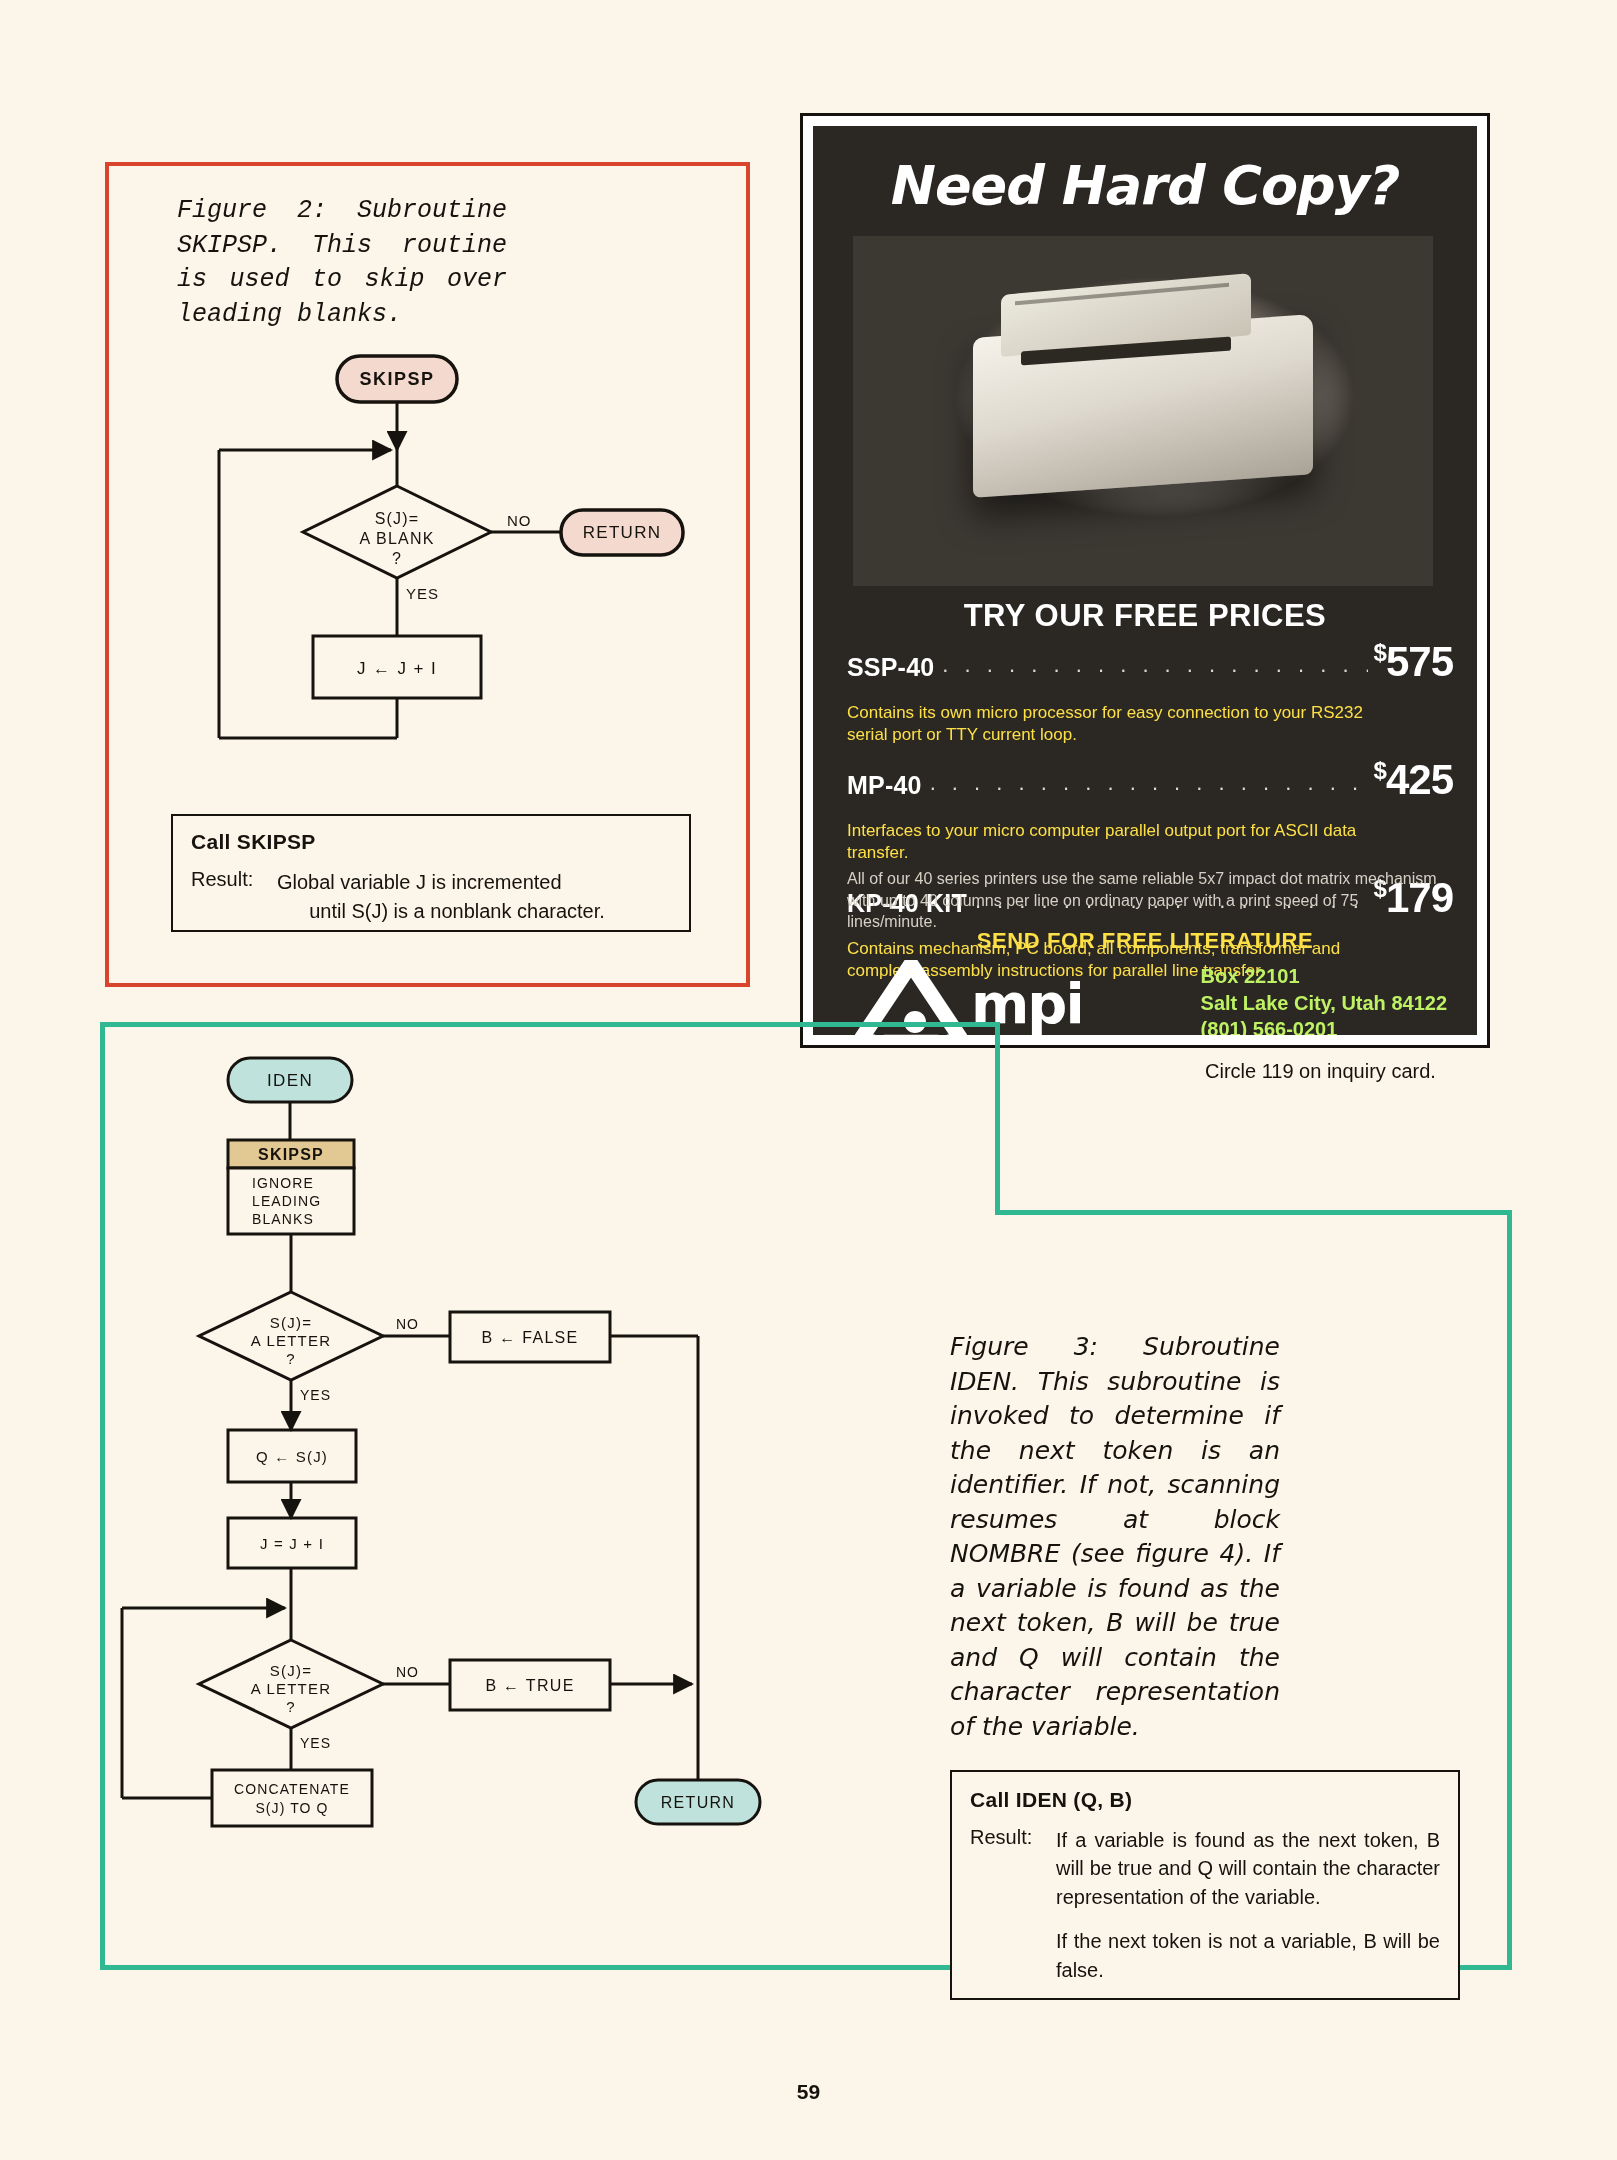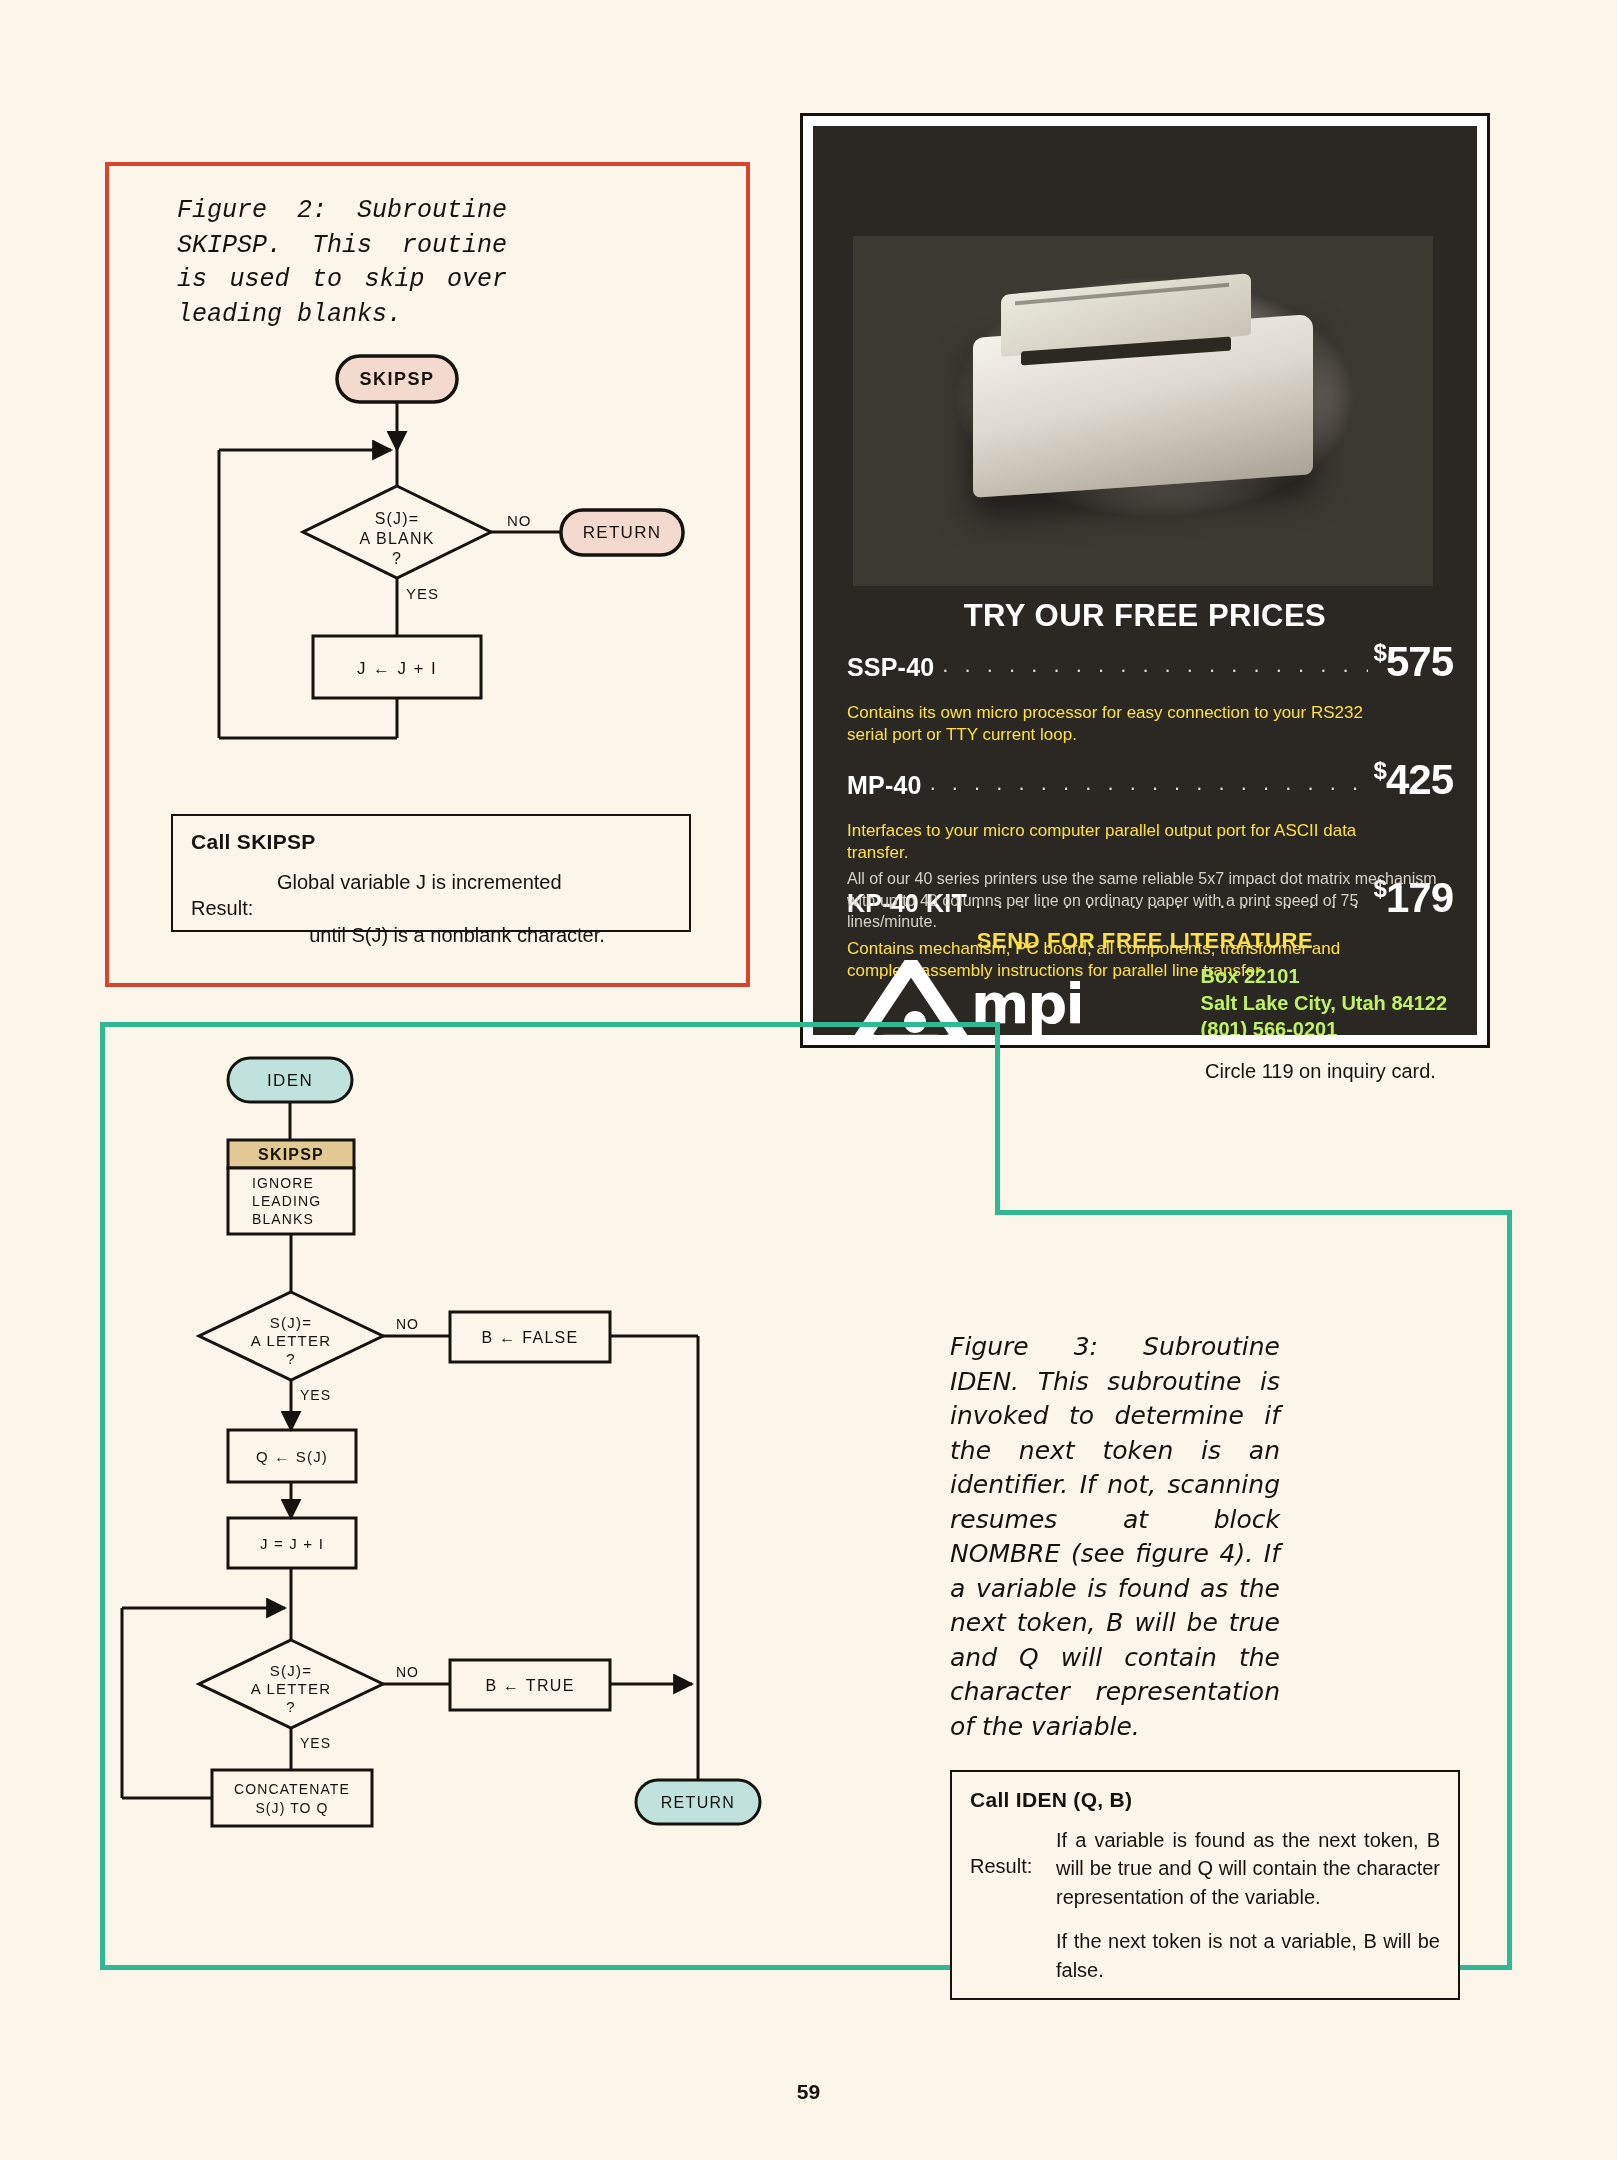--- a/index.html
+++ b/index.html
@@ -28,21 +28,21 @@
   .fig2-svg { position: absolute; left: 0; top: 180px; width: 645px; height: 430px; }
 
   #fig2-callbox {
     position: absolute; left: 62px; top: 648px;
     width: 520px; height: 118px;
     border: 2px solid #16130f; background: #fbf6e9;
     padding: 14px 6px 0 18px;
   }
   .call-title { font-weight: bold; font-size: 21px; letter-spacing: .3px; color: #16130f; }
   .result-row { display: flex; margin-top: 14px; font-size: 20px; color: #16130f; }
-  .result-label { width: 86px; flex: none; margin-top: 29px; }
+  .result-label { width: 86px; flex: none; }
   .result-text { flex: 1; text-align: justify; line-height: 1.42; }
 
   
   #ad {
     position: absolute; left: 800px; top: 113px;
     width: 690px; height: 935px;
     background: #ffffff;
     border: 3px solid #16130f;
     padding: 10px;
   }
@@ -229,20 +229,21 @@
       </div>
       <div style="text-align:center;font-size:20px;margin-top:4px;color:#16130f;padding-left:40px;">
         <span>until S(J) is a nonblank character.</span>
       </div>
     </div>
   </div>
 
   <div id="ad">
     <div id="ad-inner">
 
+      <div id="ad-headline">Need Hard Copy?</div>
 
       <div id="ad-photo">
         <div class="printer-body"></div>
         <div class="printer-top"></div>
         <div class="printer-ridge"></div>
         <div class="printer-slot"></div>
       </div>
 
       <div id="ad-subhead">TRY OUR FREE PRICES</div>
 

